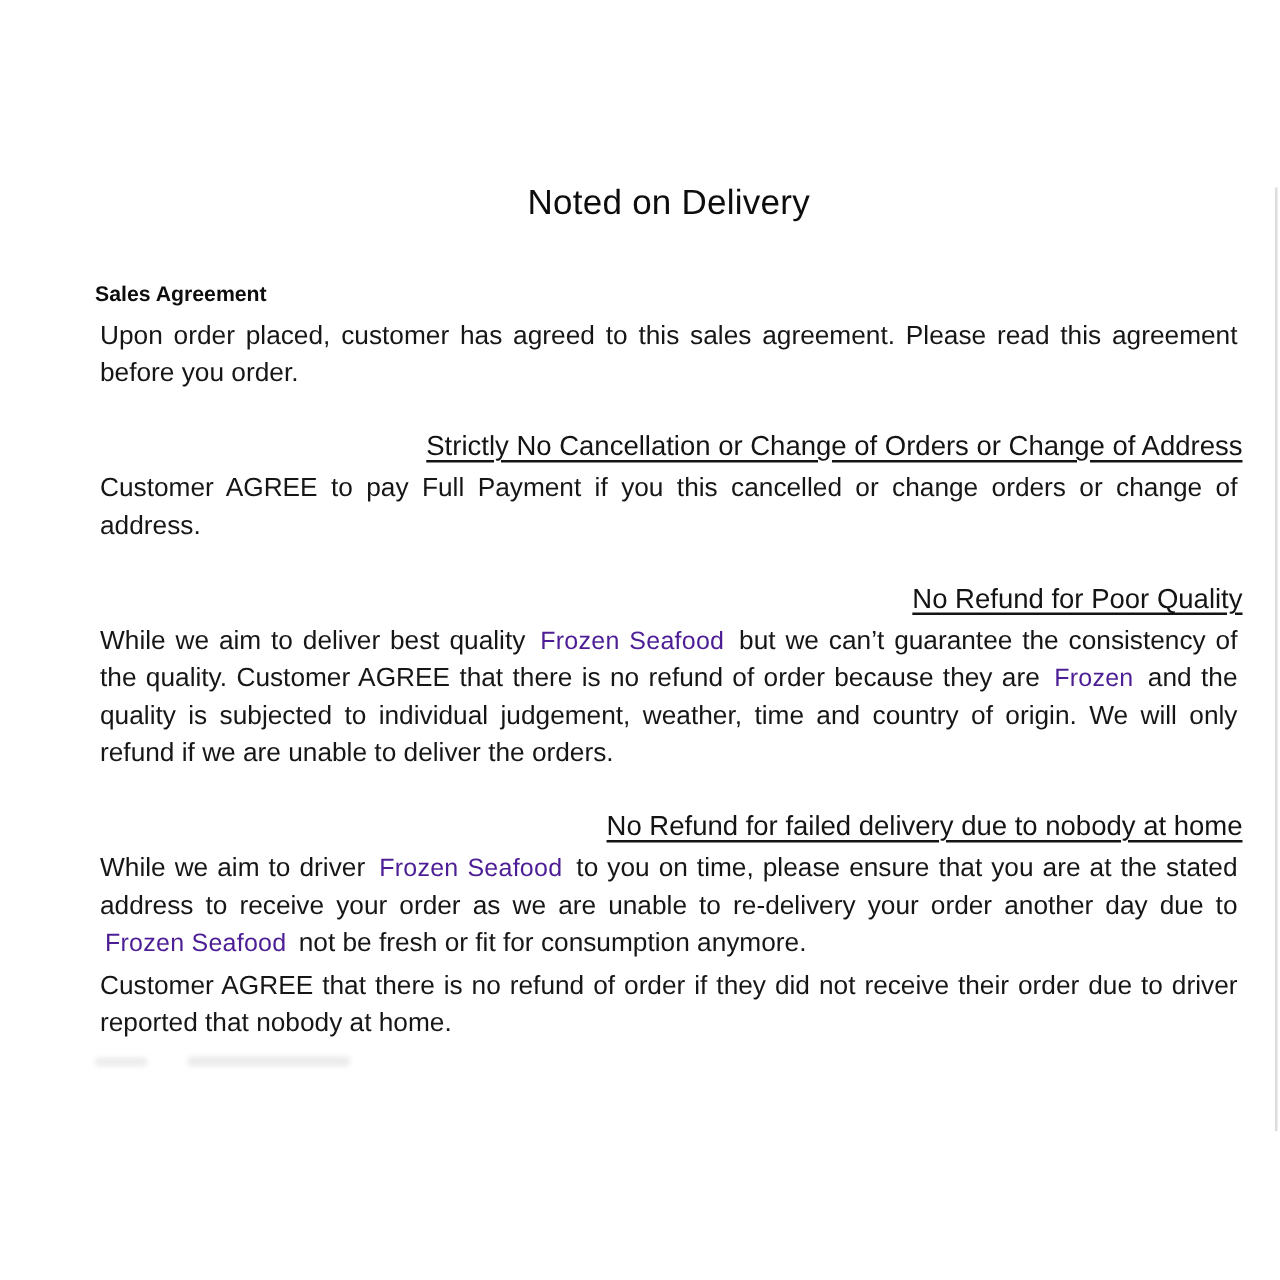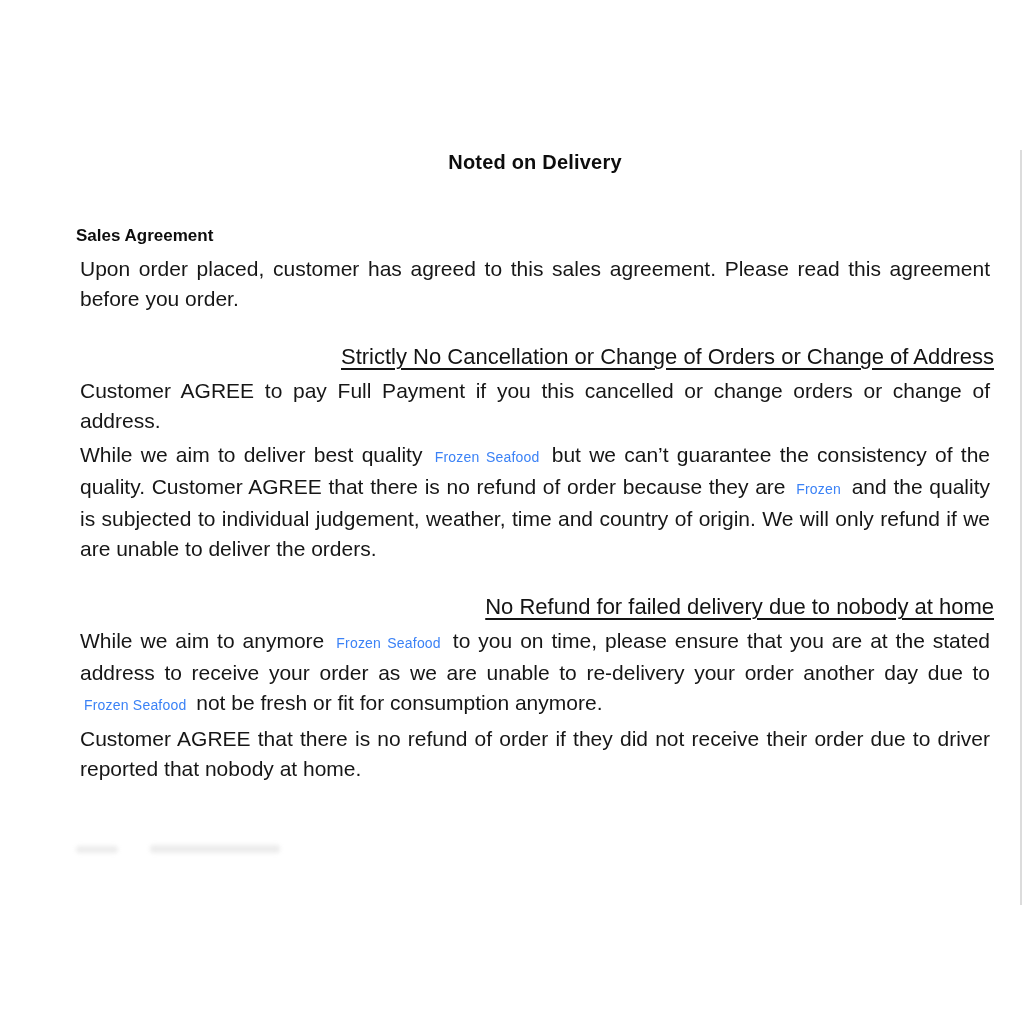--- a/index.html
+++ b/index.html
@@ -15,23 +15,23 @@
   .doc {
     position: absolute;
     left: 76px;
     top: 0;
     width: 918px;
     padding-top: 142px;
   }
   .doc-title {
     margin: 0;
     text-align: center;
-    font-size: 20px;
+    font-size: 28px;
     line-height: 40px;
-    font-weight: bold;
+    font-weight: normal;
     color: #0d0d0d;
     letter-spacing: 0.2px;
   }
   .section-heading-bold {
     margin: 38px 0 2px 0;
     font-size: 17px;
     line-height: 32px;
     font-weight: bold;
     color: #0d0d0d;
   }
@@ -48,22 +48,22 @@
   }
   p.body-text {
     margin: 4px;
     font-size: 21px;
     line-height: 30px;
     text-align: justify;
     color: #161616;
   }
   p.body-text.lead { margin-top: 2px; }
   .ins {
-    font-size: 14px;
-    color: #3b82f6;
+    font-size: 20px;
+    color: #4c1d95;
     letter-spacing: 0.2px;
     padding: 0 4px;
     white-space: nowrap;
   }
   .edge-line {
     position: absolute;
     left: 1020px;
     top: 150px;
     width: 2px;
     height: 755px;
@@ -89,26 +89,27 @@
     <h1 class="doc-title">Noted on Delivery</h1>
 
     <h2 class="section-heading-bold">Sales Agreement</h2>
 
     <p class="body-text lead">Upon order placed, customer has agreed to this sales agreement. Please read this agreement before you order.</p>
 
     <h3 class="clause-heading">Strictly No Cancellation or Change of Orders or Change of Address</h3>
 
     <p class="body-text">Customer AGREE to pay Full Payment if you this cancelled or change orders or change of address.</p>
 
+    <h3 class="clause-heading">No Refund for Poor Quality</h3>
 
     <p class="body-text"><span>While we aim to deliver best quality</span> <span class="ins">Frozen Seafood</span> <span>but we can’t guarantee the consistency of the quality. Customer AGREE that there is no refund of order because they are</span> <span class="ins">Frozen</span> <span>and the quality is subjected to individual judgement, weather, time and country of origin. We will only refund if we are unable to deliver the orders.</span></p>
 
     <h3 class="clause-heading">No Refund for failed delivery due to nobody at home</h3>
 
-    <p class="body-text"><span>While we aim to anymore</span> <span class="ins">Frozen Seafood</span> <span>to you on time, please ensure that you are at the stated address to receive your order as we are unable to re-delivery your order another day due to</span> <span class="ins">Frozen Seafood</span> <span>not be fresh or fit for consumption anymore.</span></p>
+    <p class="body-text"><span>While we aim to driver</span> <span class="ins">Frozen Seafood</span> <span>to you on time, please ensure that you are at the stated address to receive your order as we are unable to re-delivery your order another day due to</span> <span class="ins">Frozen Seafood</span> <span>not be fresh or fit for consumption anymore.</span></p>
 
     <p class="body-text">Customer AGREE that there is no refund of order if they did not receive their order due to driver reported that nobody at home.</p>
 
   </div>
 
   <div class="edge-line"></div>
   <div class="artifact artifact-a"></div>
   <div class="artifact artifact-b"></div>
 
 </div>

